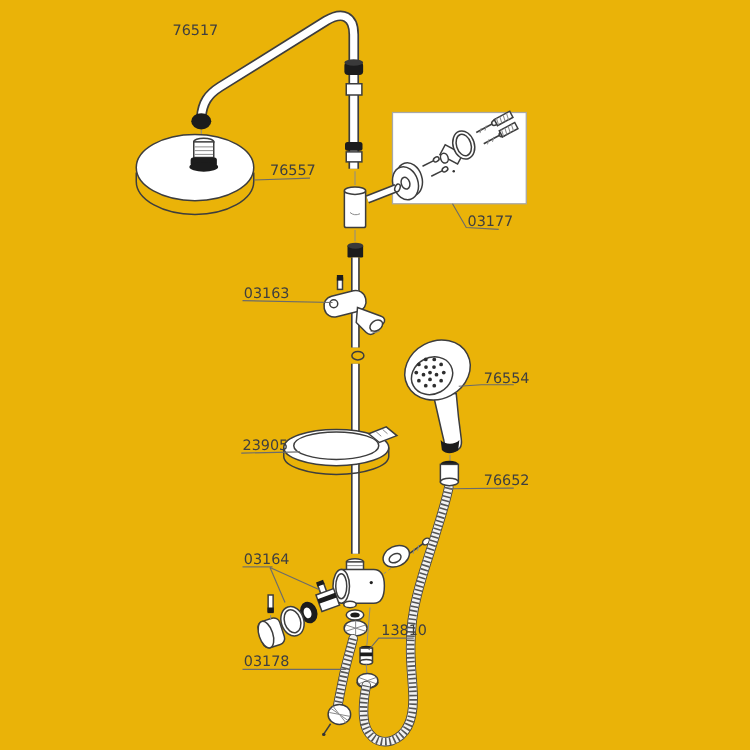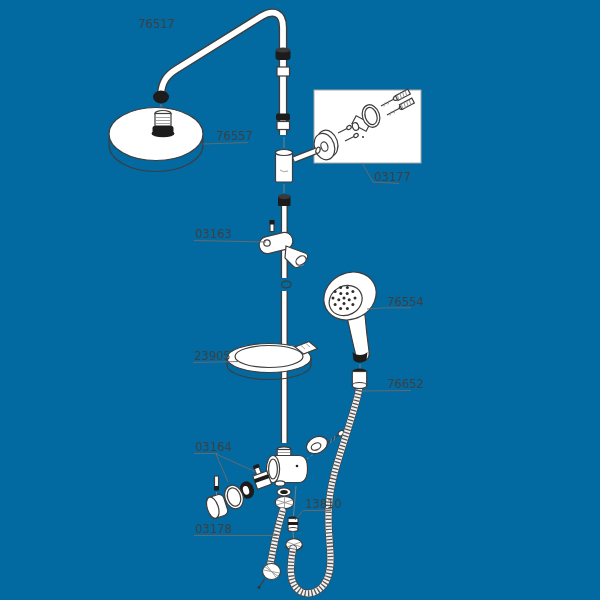--- a/index.html
+++ b/index.html
@@ -1,16 +1,16 @@
 <!DOCTYPE html>
 <html><head>
 <meta charset="utf-8">
 <style>
   html,body{margin:0;padding:0;background:#fff;width:600px;height:600px;overflow:hidden;}
-  .stage{position:relative;width:600px;height:600px;background:#0369a1;font-family:"DejaVu Sans",sans-serif;}
+  .stage{position:relative;width:600px;height:600px;background:#eab308;font-family:"DejaVu Sans",sans-serif;}
   svg{position:absolute;left:0;top:0;}
   .po{stroke:#3d3d3d;stroke-width:8.5;fill:none;stroke-linejoin:round;}
   .pi{stroke:#ffffff;stroke-width:5.8;fill:none;stroke-linejoin:round;}
   .po2{stroke:#3d3d3d;stroke-width:7;fill:none;stroke-linejoin:round;}
   .pi2{stroke:#ffffff;stroke-width:4.4;fill:none;stroke-linejoin:round;}
   .ln{stroke:#3d3d3d;stroke-width:1.2;fill:none;}
   .fw{fill:#ffffff;stroke:#3d3d3d;stroke-width:1.2;}
   .fd{fill:#1c1c1c;stroke:none;}
   .thin{stroke:#8a8a8a;stroke-width:0.8;fill:none;}
   .hoseo{stroke:#454545;stroke-width:7.6;fill:none;stroke-linecap:round;}

